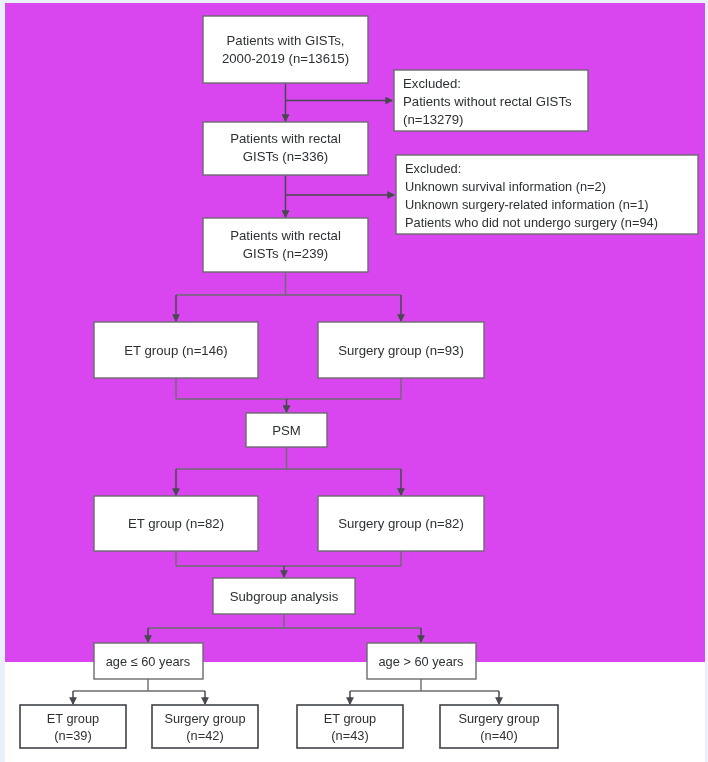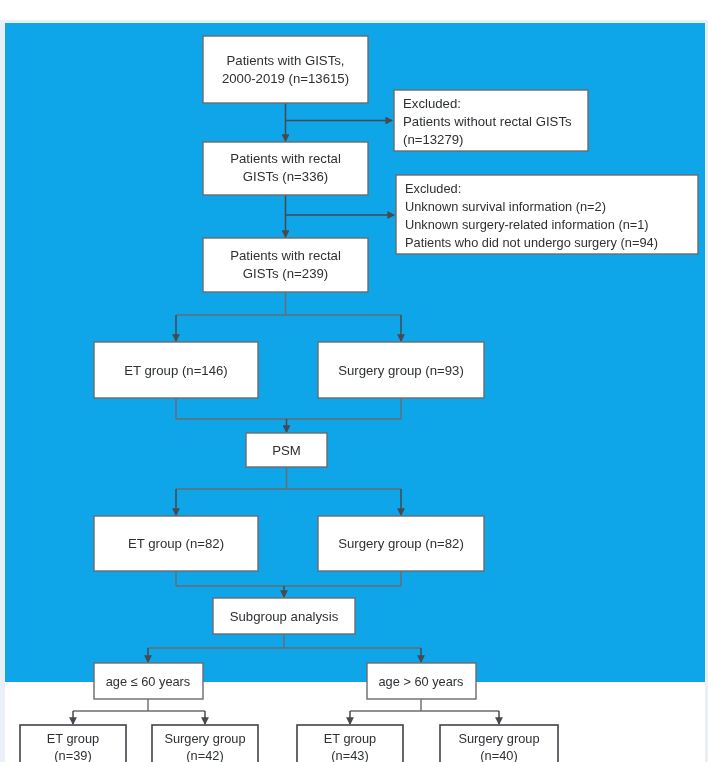--- a/index.html
+++ b/index.html
@@ -10,23 +10,22 @@
   body {
     width: 708px;
     height: 762px;
     font-family: "Liberation Sans", sans-serif;
     overflow: hidden;
   }
   #figure-root {
     position: relative;
     width: 708px;
     height: 662px;
-    background: #0ea5e9;
+    background: #d946ef;
     box-sizing: border-box;
-    margin-top: 20px;
   }
   
   .edge-strip {
     position: absolute;
     background: #e9f0f9;
   }
   .edge-left  { left: 0; top: 0; width: 5px; height: 762px; }
   .edge-right { right: 0; top: 0; width: 3px; height: 762px; }
   .edge-top   { left: 0; top: 0; width: 708px; height: 3px; }
 

